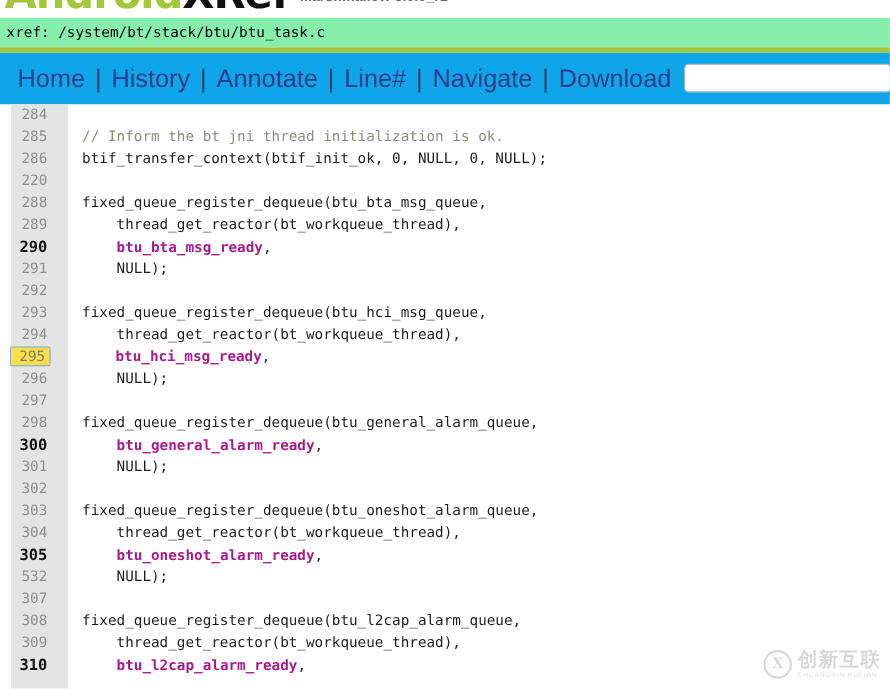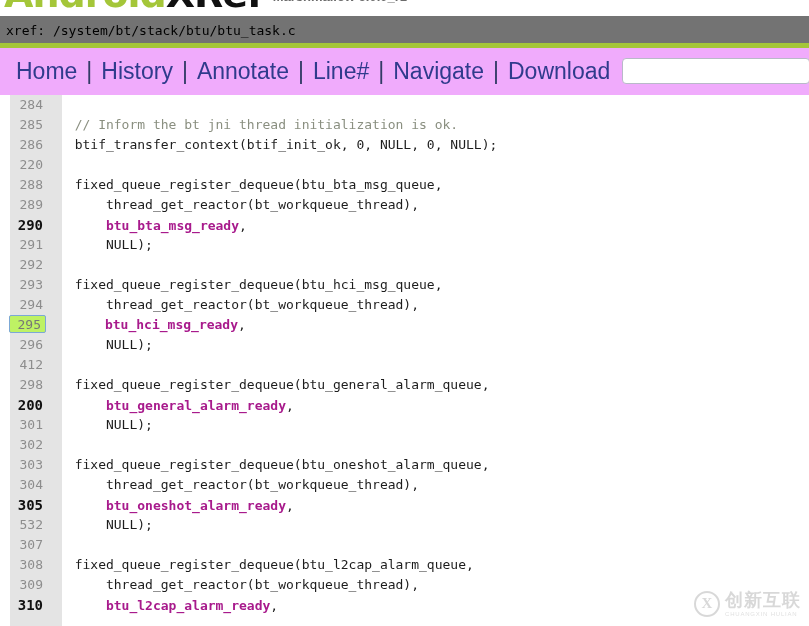--- a/index.html
+++ b/index.html
@@ -43,38 +43,38 @@
     font-weight: bold;
     color: #6b6b6b;
     margin-left: 10px;
     position: relative;
     top: -6px;
   }
 
   
   #xref-bar {
     padding: 5px 0 4px 6px;
-    background: #737373;
+    background: #86efac;
   }
   #xref-line {
     font-family: "DejaVu Sans Mono", monospace;
     font-size: 13px;
     color: #000000;
     white-space: pre;
   }
 
   #green-rule {
     height: 5px;
     background: #a4c639;
     width: 100%;
   }
 
   
   #menu {
-    background: #f0abfc;
+    background: #0ea5e9;
     padding: 8px 0 9px 14px;
     white-space: nowrap;
     display: flex;
     align-items: center;
     height: 30px;
     box-sizing: content-box;
   }
   #menu a.navlink {
     font-family: "Liberation Sans", sans-serif;
     font-size: 23px;
@@ -137,21 +137,21 @@
     margin-left: 10px;
     text-align: right;
     padding-right: 4px;
     box-sizing: border-box;
     color: #8d8d8d;
     font-family: "DejaVu Sans Mono", monospace;
     font-size: 13px;
     text-decoration: none;
   }
   .code-line.marked .lnum {
-    background: #bef264;
+    background: #fde047;
     border: 1px solid #7ca8d6;
     border-radius: 2px;
     color: #777777;
     font-weight: normal;
     margin-left: 9px;
     height: 18px;
     line-height: 17px;
   }
   .code-line.hl .lnum {
     color: #111111;
@@ -233,23 +233,23 @@
       <div class="code-line"><a class="lnum" href="#">220</a><span class="ctext"></span></div>
       <div class="code-line"><a class="lnum" href="#">288</a><span class="ctext"><span class="plain">  fixed_queue_register_dequeue(btu_bta_msg_queue,</span></span></div>
       <div class="code-line"><a class="lnum" href="#">289</a><span class="ctext"><span class="plain">      thread_get_reactor(bt_workqueue_thread),</span></span></div>
       <div class="code-line hl"><a class="lnum" href="#">290</a><span class="ctext"><span class="plain">      </span><span class="sym">btu_bta_msg_ready</span><span class="plain">,</span></span></div>
       <div class="code-line"><a class="lnum" href="#">291</a><span class="ctext"><span class="plain">      NULL);</span></span></div>
       <div class="code-line"><a class="lnum" href="#">292</a><span class="ctext"></span></div>
       <div class="code-line"><a class="lnum" href="#">293</a><span class="ctext"><span class="plain">  fixed_queue_register_dequeue(btu_hci_msg_queue,</span></span></div>
       <div class="code-line"><a class="lnum" href="#">294</a><span class="ctext"><span class="plain">      thread_get_reactor(bt_workqueue_thread),</span></span></div>
       <div class="code-line marked"><a class="lnum" href="#">295</a><span class="ctext"><span class="plain">      </span><span class="sym">btu_hci_msg_ready</span><span class="plain">,</span></span></div>
       <div class="code-line"><a class="lnum" href="#">296</a><span class="ctext"><span class="plain">      NULL);</span></span></div>
-      <div class="code-line"><a class="lnum" href="#">412</a><span class="ctext"></span></div>
+      <div class="code-line"><a class="lnum" href="#">297</a><span class="ctext"></span></div>
       <div class="code-line"><a class="lnum" href="#">298</a><span class="ctext"><span class="plain">  fixed_queue_register_dequeue(btu_general_alarm_queue,</span></span></div>
-      <div class="code-line hl"><a class="lnum" href="#">200</a><span class="ctext"><span class="plain">      </span><span class="sym">btu_general_alarm_ready</span><span class="plain">,</span></span></div>
+      <div class="code-line hl"><a class="lnum" href="#">300</a><span class="ctext"><span class="plain">      </span><span class="sym">btu_general_alarm_ready</span><span class="plain">,</span></span></div>
       <div class="code-line"><a class="lnum" href="#">301</a><span class="ctext"><span class="plain">      NULL);</span></span></div>
       <div class="code-line"><a class="lnum" href="#">302</a><span class="ctext"></span></div>
       <div class="code-line"><a class="lnum" href="#">303</a><span class="ctext"><span class="plain">  fixed_queue_register_dequeue(btu_oneshot_alarm_queue,</span></span></div>
       <div class="code-line"><a class="lnum" href="#">304</a><span class="ctext"><span class="plain">      thread_get_reactor(bt_workqueue_thread),</span></span></div>
       <div class="code-line hl"><a class="lnum" href="#">305</a><span class="ctext"><span class="plain">      </span><span class="sym">btu_oneshot_alarm_ready</span><span class="plain">,</span></span></div>
       <div class="code-line"><a class="lnum" href="#">532</a><span class="ctext"><span class="plain">      NULL);</span></span></div>
       <div class="code-line"><a class="lnum" href="#">307</a><span class="ctext"></span></div>
       <div class="code-line"><a class="lnum" href="#">308</a><span class="ctext"><span class="plain">  fixed_queue_register_dequeue(btu_l2cap_alarm_queue,</span></span></div>
       <div class="code-line"><a class="lnum" href="#">309</a><span class="ctext"><span class="plain">      thread_get_reactor(bt_workqueue_thread),</span></span></div>
       <div class="code-line hl"><a class="lnum" href="#">310</a><span class="ctext"><span class="plain">      </span><span class="sym">btu_l2cap_alarm_ready</span><span class="plain">,</span></span></div>

